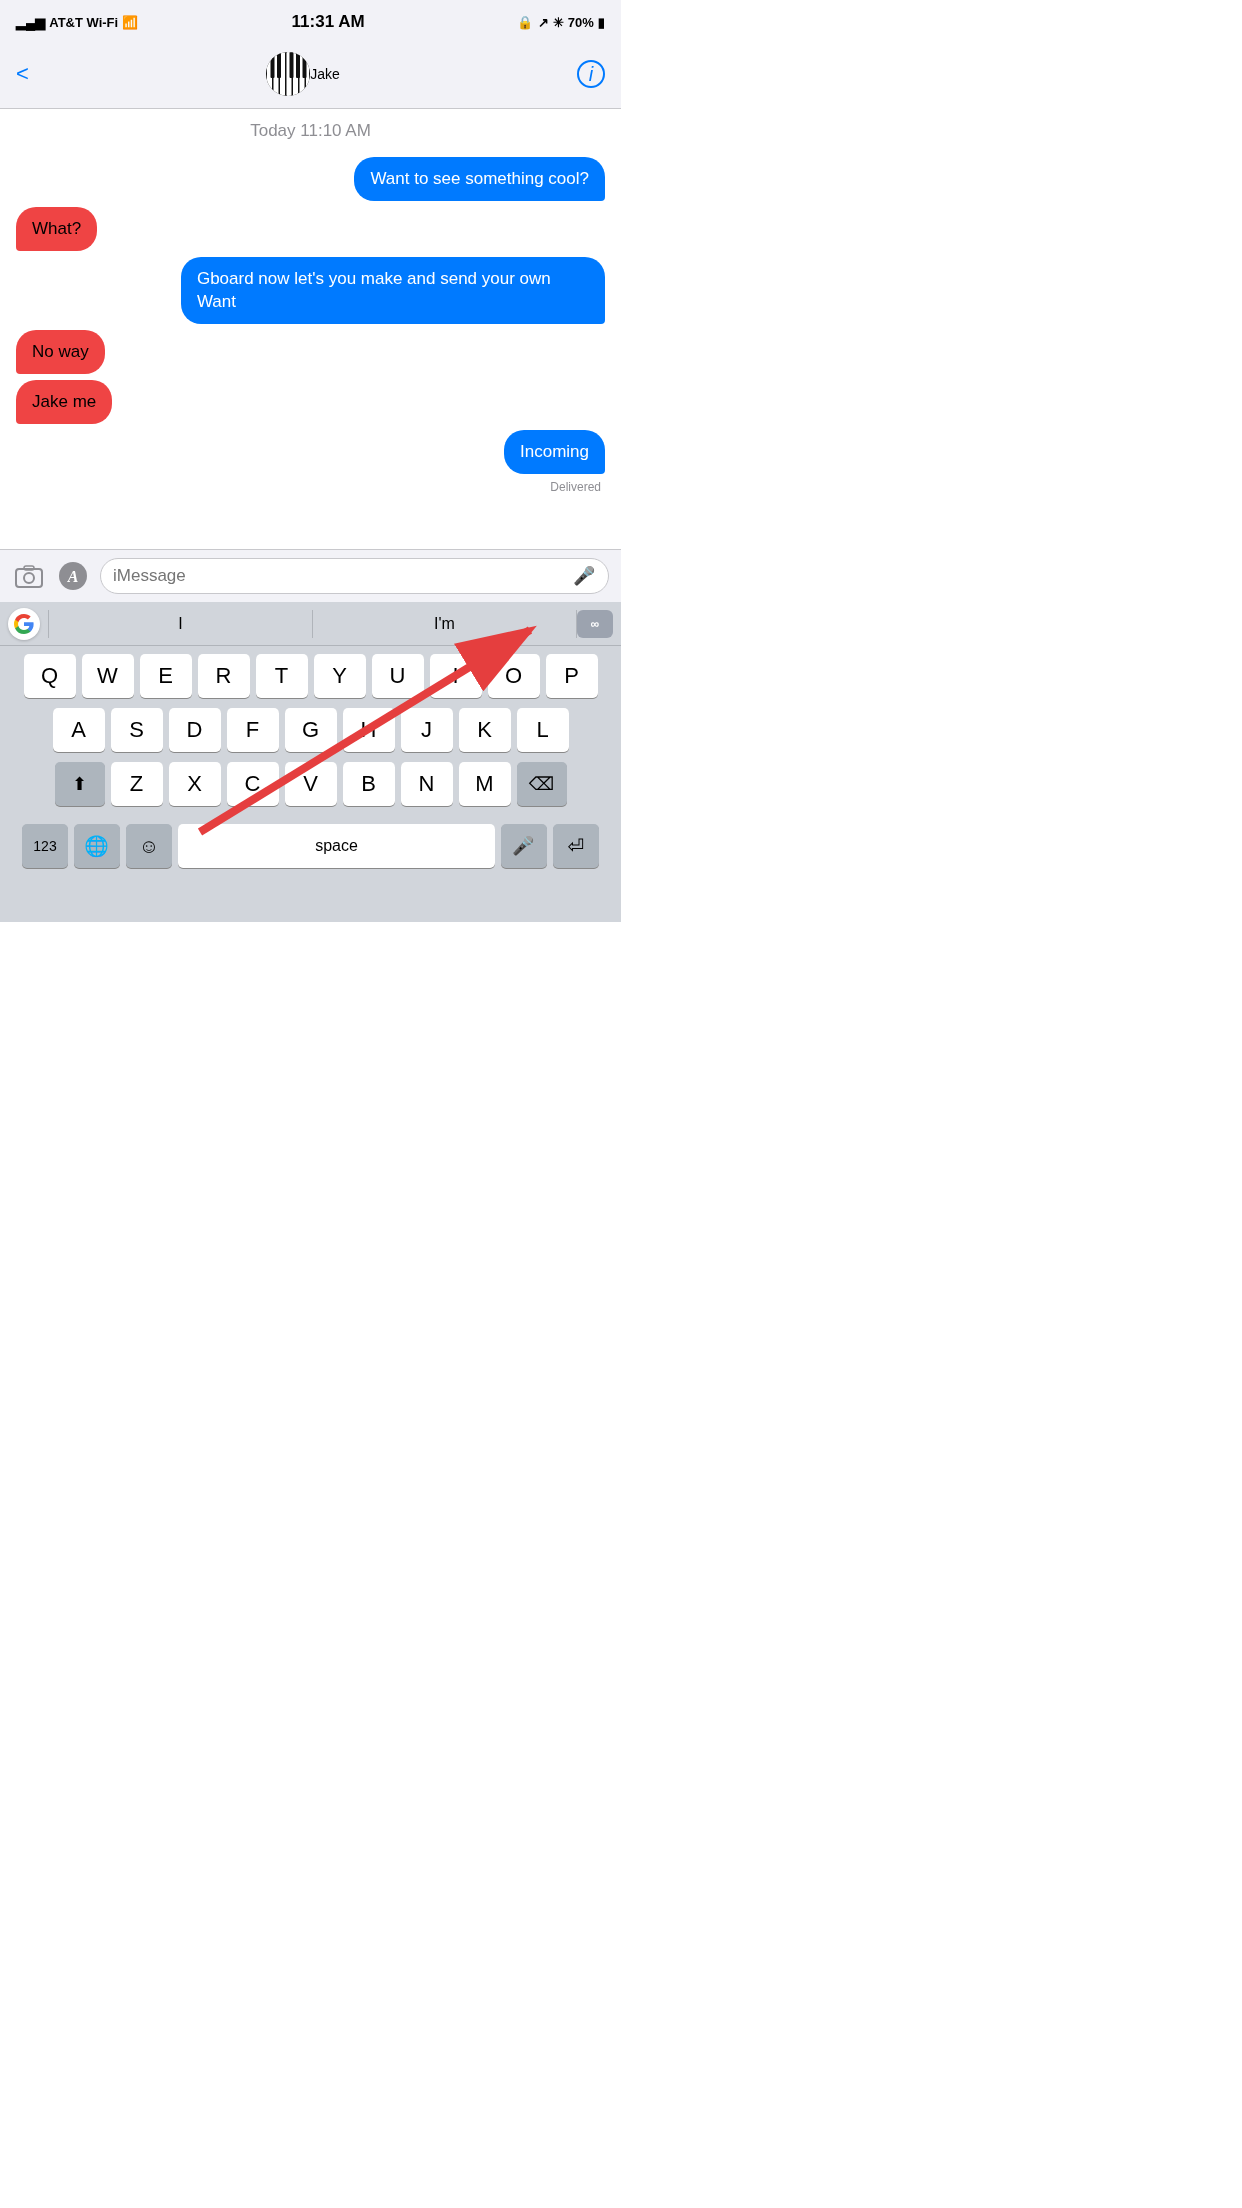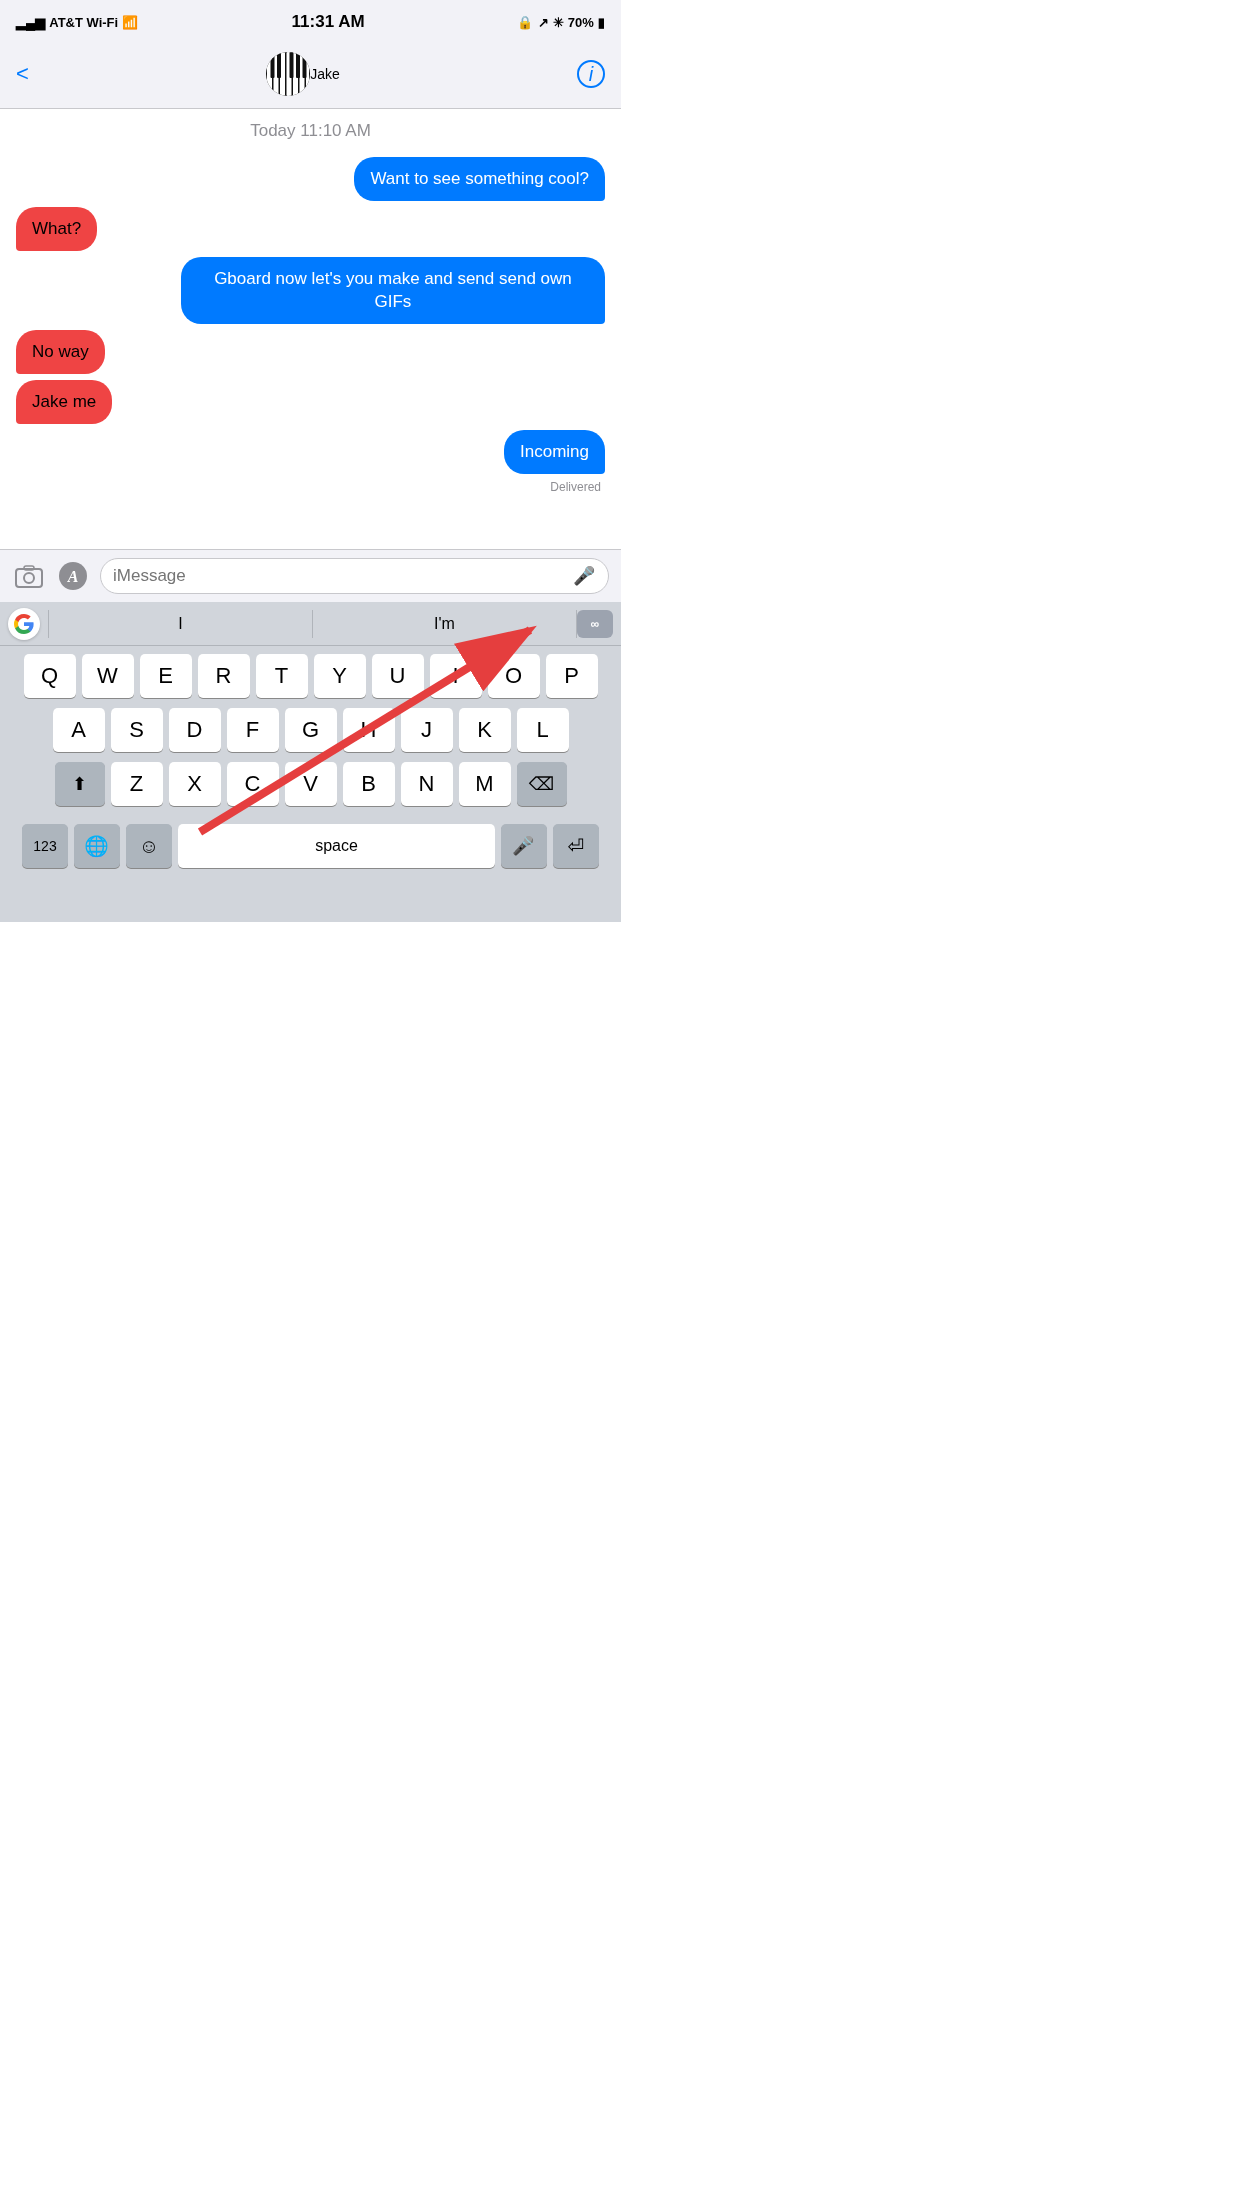--- a/index.html
+++ b/index.html
@@ -100,21 +100,20 @@
     .message-row.incoming {
       justify-content: flex-start;
     }
     .bubble {
       max-width: 72%;
       padding: 10px 16px;
       border-radius: 20px;
       font-size: 17px;
       line-height: 1.4;
       word-wrap: break-word;
-      text-align: center;
     }
     .bubble.outgoing-bubble {
       background: #007aff;
       color: #fff;
       border-bottom-right-radius: 4px;
     }
     .bubble.incoming-bubble {
       background: #ef4444;
       color: #000;
       border-bottom-left-radius: 4px;
@@ -313,21 +312,21 @@
 
   <div class="message-row outgoing">
     <div class="bubble outgoing-bubble">Want to see something cool?</div>
   </div>
 
   <div class="message-row incoming">
     <div class="bubble incoming-bubble">What?</div>
   </div>
 
   <div class="message-row outgoing">
-    <div class="bubble outgoing-bubble">Gboard now let's you make and send send own GIFs</div>
+    <div class="bubble outgoing-bubble">Gboard now let's you make and send your own Want</div>
   </div>
 
   <div class="message-row incoming">
     <div class="bubble incoming-bubble">No way</div>
   </div>
 
   <div class="message-row incoming">
     <div class="bubble incoming-bubble">Jake me</div>
   </div>
 

